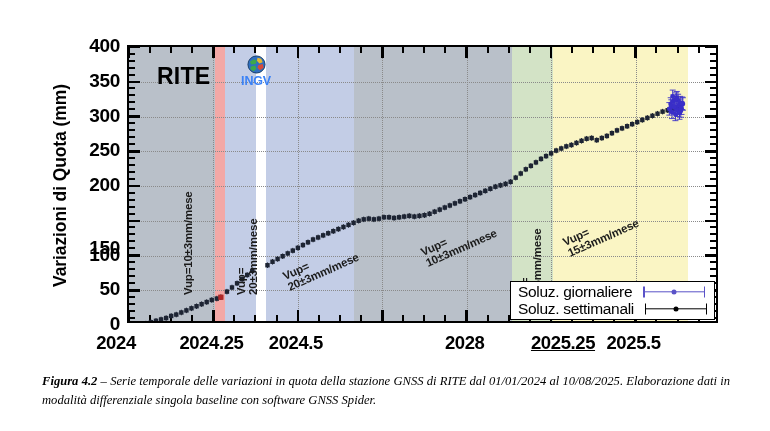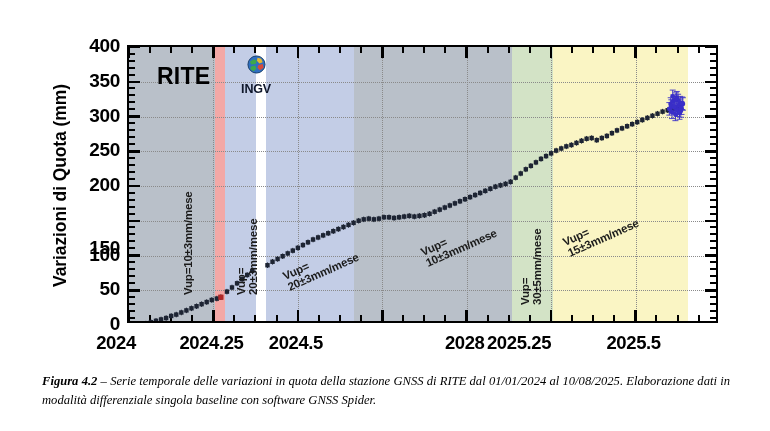--- a/index.html
+++ b/index.html
@@ -91,22 +91,22 @@
   }
 
   #rite-label {
     position: absolute; left: 28px; top: 16px;
     font-size: 23px; font-weight: 700; color: #000;
     letter-spacing: 0.2px;
   }
   #ingv-block { position: absolute; left: 104px; top: 8px; width: 46px; text-align: center; }
   #ingv-logo { width: 19px; height: 19px; display: block; margin: 0 auto; }
   #ingv-text {
-    font-size: 12.5px; font-weight: 700; color: #0f172a;
-    letter-spacing: -0.2px; margin-top: 8px;
+    font-size: 12.5px; font-weight: 700; color: #3b82f6;
+    letter-spacing: -0.2px; margin-top: 0px;
   }
 
   
   #legend {
     position: absolute;
     right: 1px; bottom: 1px;
     background: #fff;
     border: 1.5px solid #000;
     padding: 1px 5px 2px 7px;
   }
@@ -152,21 +152,21 @@
         <div class="ytick" style="top: 149.25px;">250</div>
         <div class="ytick" style="top: 114.5px;">300</div>
         <div class="ytick" style="top: 79.75px;">350</div>
         <div class="ytick" style="top: 45px;">400</div>
       </div>
     <div id="xticks">
         <div class="xtick" style="left: 116px;">2024</div>
         <div class="xtick" style="left: 211.429px;">2024.25</div>
         <div class="xtick" style="left: 295.857px;">2024.5</div>
         <div class="xtick" style="left: 464.714px;">2028</div>
-        <div class="xtick" style="left: 519px;">2025.25</div>
+        <div class="xtick" style="left: 563px; text-decoration: underline;">2025.25</div>
         <div class="xtick" style="left: 633.571px;">2025.5</div>
       </div>
 
     <div id="plot">
       <div id="bands">
           <div class="band" style="left: 0px; width: 86.1171px; background: rgb(185, 192, 201);"></div>
           <div class="band" style="left: 86.1171px; width: 10.1314px; background: rgb(243, 168, 166);"></div>
           <div class="band" style="left: 96.2486px; width: 30.3943px; background: rgb(195, 205, 230);"></div>
           <div class="band" style="left: 126.643px; width: 10.1314px; background: rgb(255, 255, 255);"></div>
           <div class="band" style="left: 136.774px; width: 87.8057px; background: rgb(195, 205, 230);"></div>
@@ -650,20 +650,40 @@
           <circle cx="20" cy="20" r="18" fill="#2f6fc0"></circle>
           <path d="M6 14 L14 9 L21 12 L18 19 L9 20 Z" fill="#3da84a"></path>
           <path d="M22 6 L30 8 L33 15 L26 18 L21 12 Z" fill="#e8b92c"></path>
           <path d="M24 21 L33 19 L35 27 L27 32 L22 27 Z" fill="#d94b3a"></path>
           <path d="M8 24 L17 22 L20 29 L14 34 L7 30 Z" fill="#3da84a"></path>
           <circle cx="20" cy="20" r="18" fill="none" stroke="#143a66" stroke-width="2"></circle>
         </svg>
         <div id="ingv-text">INGV</div>
       </div>
 
+      <div id="legend">
+          <div class="legrow">
+            <span class="legtext">Soluz. giornaliere</span>
+            <span class="legsym">
+              <span class="legbar" style="background:#5a52c8"></span>
+              <span class="legcapL" style="background:#5a52c8"></span>
+              <span class="legcapR" style="background:#5a52c8"></span>
+              <span class="legdot" style="background:#5a52c8"></span>
+            </span>
+          </div>
+          <div class="legrow">
+            <span class="legtext">Soluz. settimanali</span>
+            <span class="legsym">
+              <span class="legbar" style="background:#000000"></span>
+              <span class="legcapL" style="background:#000000"></span>
+              <span class="legcapR" style="background:#000000"></span>
+              <span class="legdot" style="background:#000000"></span>
+            </span>
+          </div>
+        </div>
     </div>
   </div>
 
   <div id="caption">
     <b>Figura 4.2</b><span> – </span><span>Serie temporale delle variazioni in quota della stazione GNSS di RITE dal 01/01/2024 al 10/08/2025.</span>
     <span>Elaborazione dati in modalità differenziale singola baseline con software GNSS Spider.</span>
   </div>
 
 </div>
 

